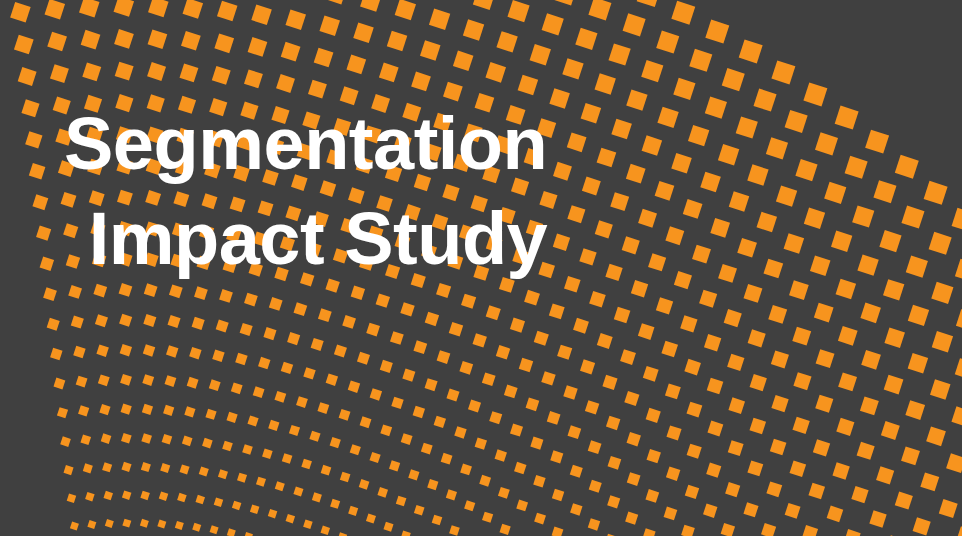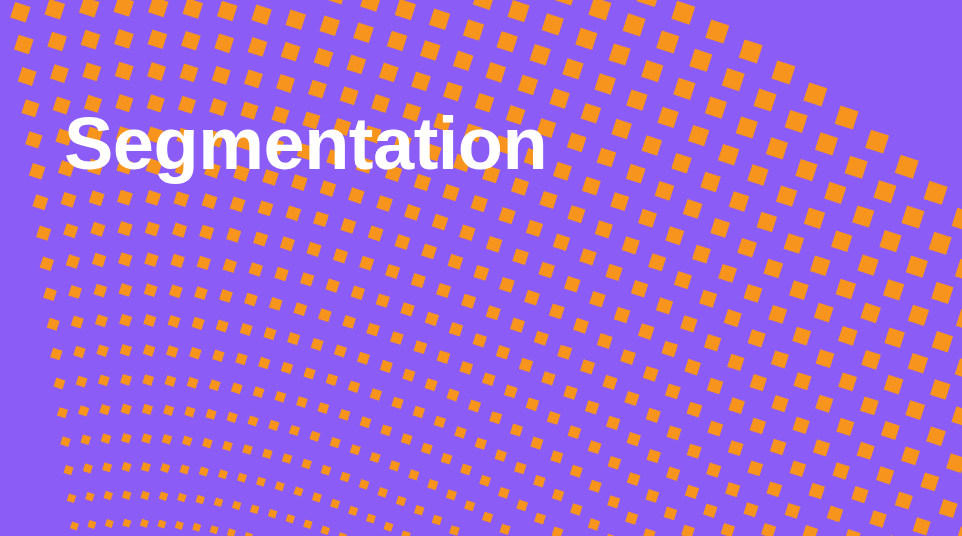--- a/index.html
+++ b/index.html
@@ -5,21 +5,21 @@
   html, body {
     margin: 0;
     padding: 0;
     background: #0b1e38;
   }
   #slide {
     position: relative;
     width: 962px;
     height: 536px;
     overflow: hidden;
-    background: #8b5cf6;
+    background: #404040;
     font-family: "Liberation Sans", sans-serif;
     text-align: right;
   }
   #pattern-layer {
     position: absolute;
     inset: 0;
     width: 962px;
     height: 536px;
     pointer-events: none;
   }
@@ -606,15 +606,16 @@
       <rect x="805.89" y="84.96" width="19.00" height="19.00" fill="#f7941e" transform="rotate(18 815.39 94.46)"></rect>
       <rect x="837.14" y="108.04" width="19.00" height="19.00" fill="#f7941e" transform="rotate(18 846.64 117.54)"></rect>
       <rect x="867.62" y="132.15" width="19.00" height="19.00" fill="#f7941e" transform="rotate(18 877.12 141.65)"></rect>
       <rect x="897.29" y="157.24" width="19.00" height="19.00" fill="#f7941e" transform="rotate(18 906.79 166.74)"></rect>
       <rect x="926.11" y="183.30" width="19.00" height="19.00" fill="#f7941e" transform="rotate(18 935.61 192.80)"></rect>
       <rect x="954.06" y="210.29" width="19.00" height="19.00" fill="#f7941e" transform="rotate(18 963.56 219.79)"></rect>
     </svg>
 
   <div id="title-block">
     <span class="title-line">Segmentation</span>
+    <span class="title-line">Impact Study</span>
   </div>
 
 </div>
 
 </body></html>

